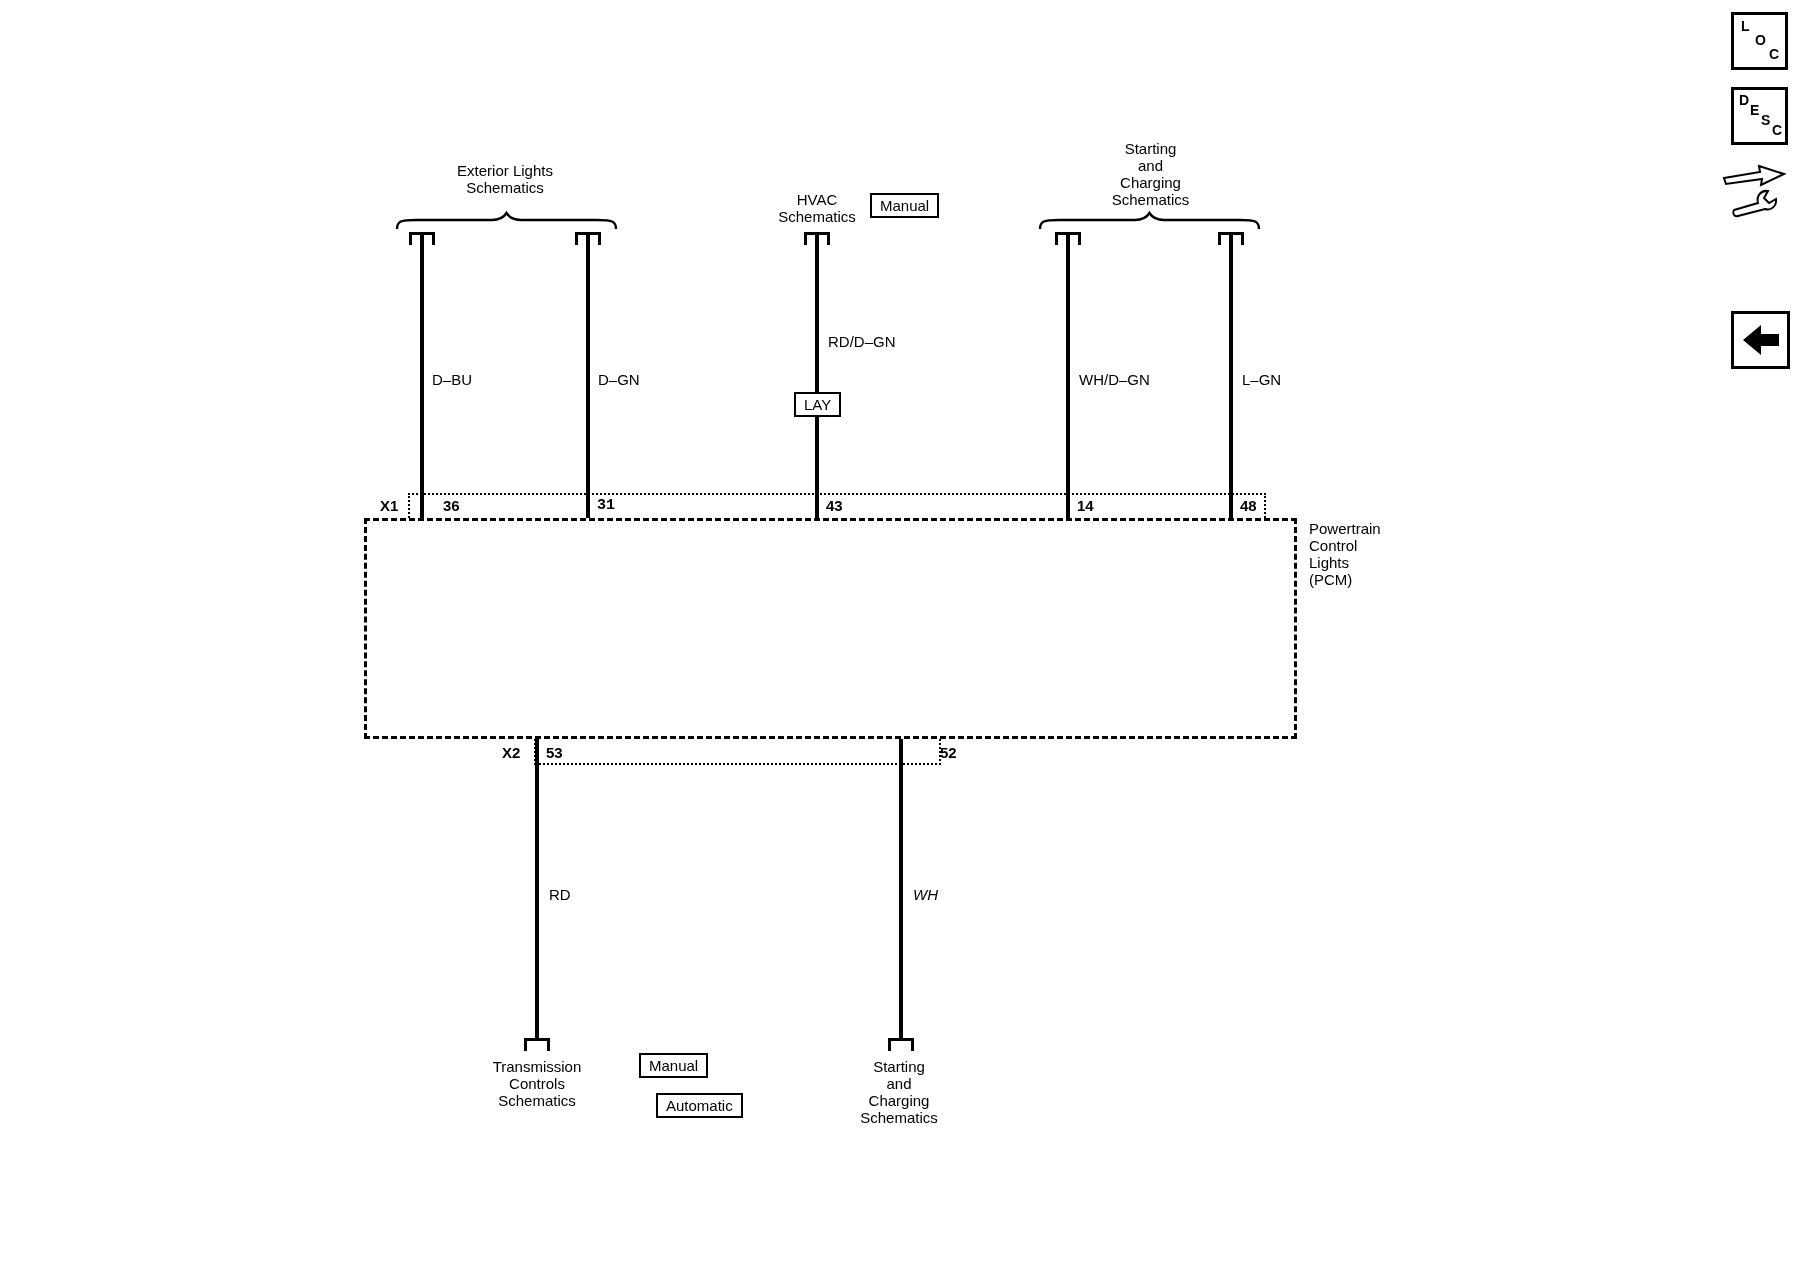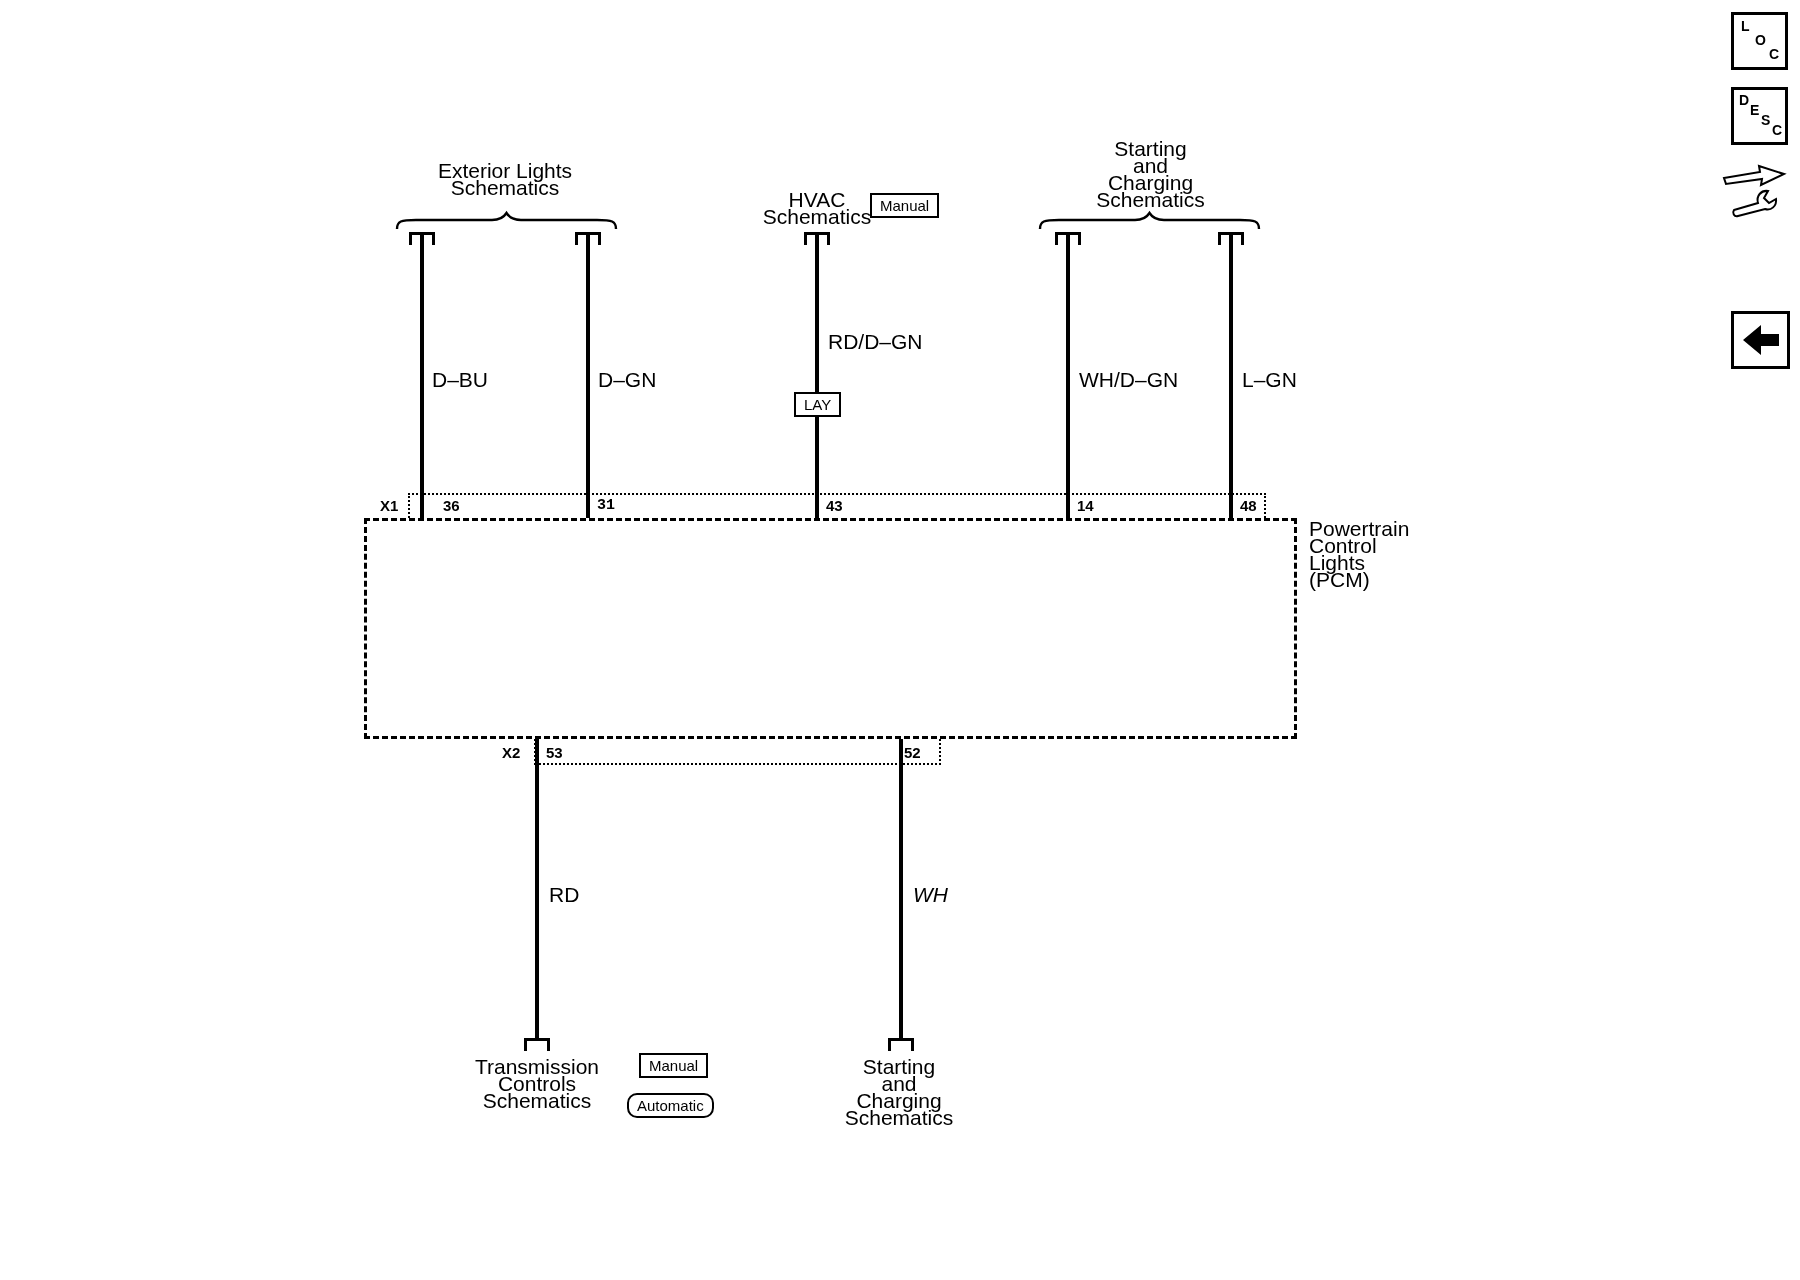--- a/index.html
+++ b/index.html
@@ -1,20 +1,20 @@
 <!DOCTYPE html>
 <html><head>
 <meta charset="utf-8">
 <style>
   * { margin:0; padding:0; box-sizing:border-box; }
   html,body { background:#ffffff; }
   body { font-family:"Liberation Sans", sans-serif; color:#000; }
   .canvas { position:relative; width:1800px; height:1280px; background:#fff; overflow:hidden; }
   .abs { position:absolute; }
-  .label { position:absolute; font-size:21px; line-height:17px; color:#000; white-space:pre-line; }
+  .label { position:absolute; font-size:15px; line-height:17px; color:#000; white-space:pre-line; }
   .center { text-align:center; }
   .wire { position:absolute; width:4px; background:#000; }
   .staple { position:absolute; width:26px; height:13px; border:3px solid #000; border-bottom:none; background:transparent; }
   .tagbox { position:absolute; border:2px solid #000; background:#fff; font-size:15px; line-height:17px; padding:2px 8px; z-index:3; }
   .pin { position:absolute; font-size:15px; font-weight:bold; color:#000; z-index:2; }
   .strip-top { position:absolute; border:2px dotted #000; border-bottom:none; }
   .strip-bottom { position:absolute; border:2px dotted #000; border-top:none; }
   .pcm-box { position:absolute; border:3px dashed #000; }
   .icon-box { position:absolute; border:3px solid #000; background:#fff; cursor:pointer; }
   .icon-letter { position:absolute; font-size:14px; font-weight:bold; }
@@ -69,34 +69,34 @@
 
   <div class="pcm-box" style="left:364px; top:518px; width:933px; height:221px;"></div>
   <div class="label" style="left:1309px; top:520px;">Powertrain
 Control
 Lights
 (PCM)</div>
 
   <div class="strip-bottom" style="left:534px; top:739px; width:407px; height:26px;"></div>
   <div class="pin" style="left:502px; top:744px;">X2</div>
   <div class="pin" style="left:546px; top:744px;">53</div>
-  <div class="pin" style="left:904px; top:744px;">52</div>
+  <div class="pin" style="left:940px; top:744px;">52</div>
 
   <div class="wire" style="left:535px; top:739px; height:299px; z-index:1;"></div>
   <div class="wire" style="left:899px; top:739px; height:299px; z-index:1;"></div>
   <div class="label" style="left:549px; top:886px;">RD</div>
   <div class="label" style="left:913px; top:886px;font-style:italic;">WH</div>
   <div class="staple" style="left:524px; top:1038px;"></div>
   <div class="staple" style="left:888px; top:1038px;"></div>
 
   <div class="label center" style="left:429px; top:1058px; width:216px;">Transmission
 Controls
 Schematics</div>
   <div class="tagbox" style="left:639px; top:1053px;">Manual</div>
-  <div class="tagbox" style="left:627px; top:1093px;border-radius:10px;">Automatic</div>
+  <div class="tagbox" style="left:656px; top:1093px;">Automatic</div>
   <div class="label center" style="left:791px; top:1058px; width:216px;">Starting
 and
 Charging
 Schematics</div>
 
   <div class="icon-box" style="left:1731px; top:12px; width:57px; height:58px;">
     <span class="icon-letter" style="left:7px; top:3px;">L</span>
     <span class="icon-letter" style="left:21px; top:17px;">O</span>
     <span class="icon-letter" style="left:35px; top:31px;">C</span>
   </div>

